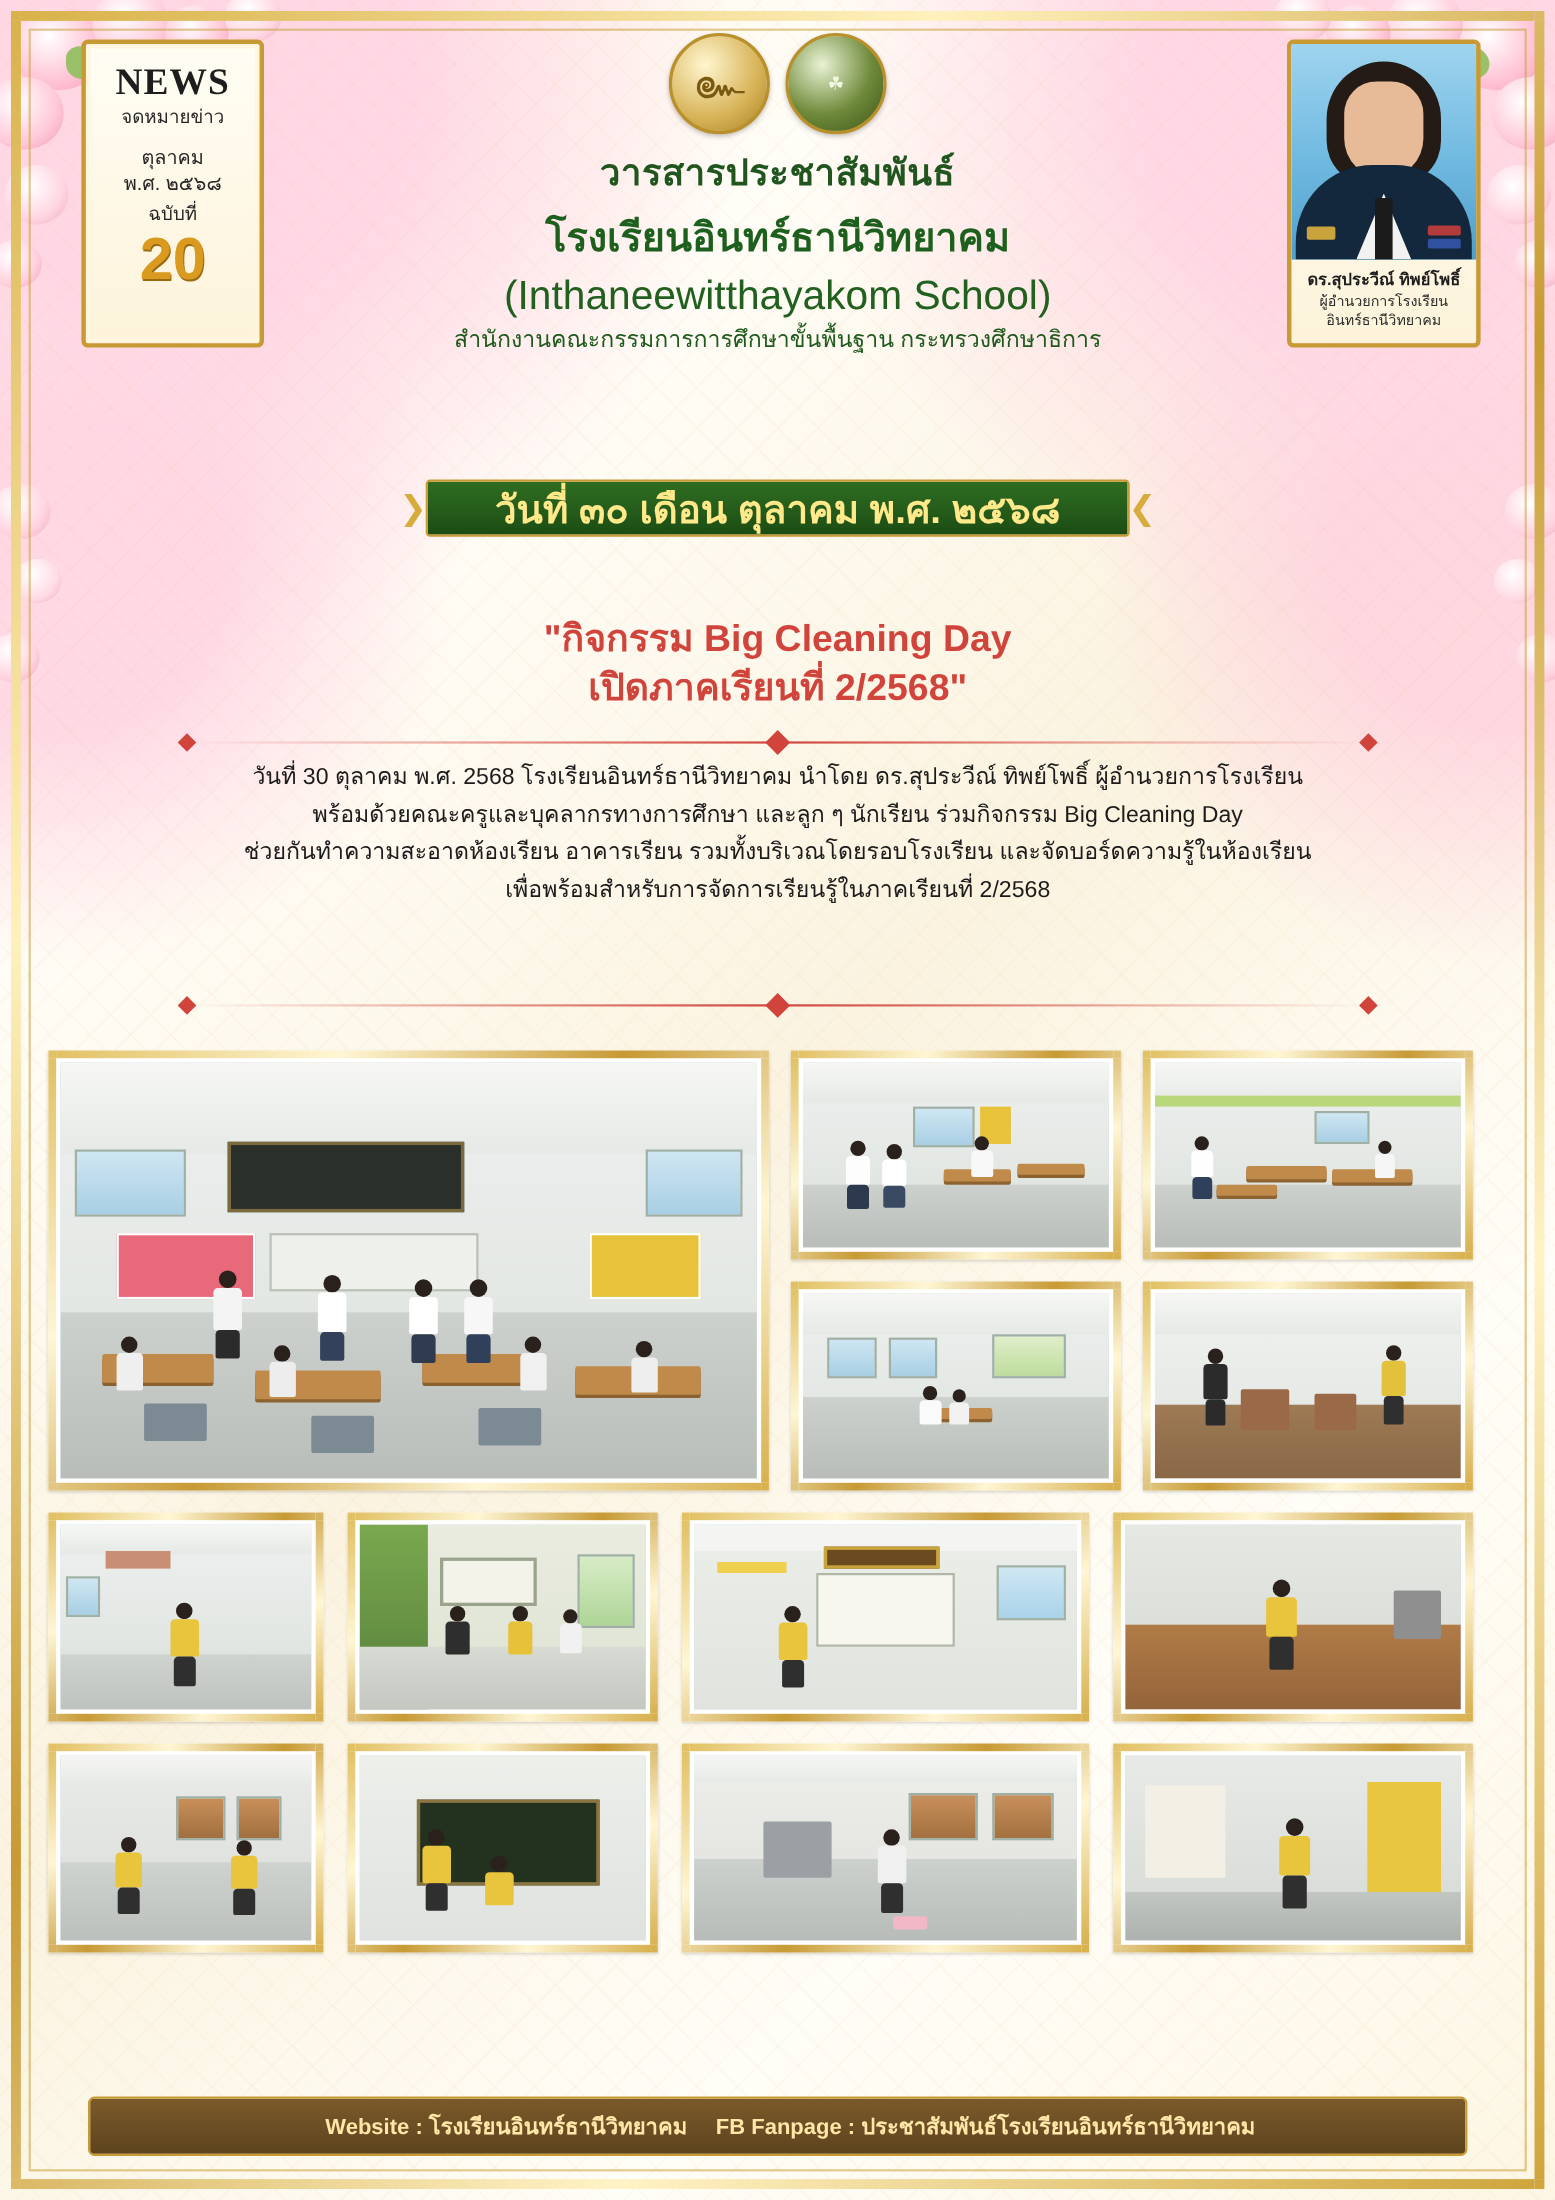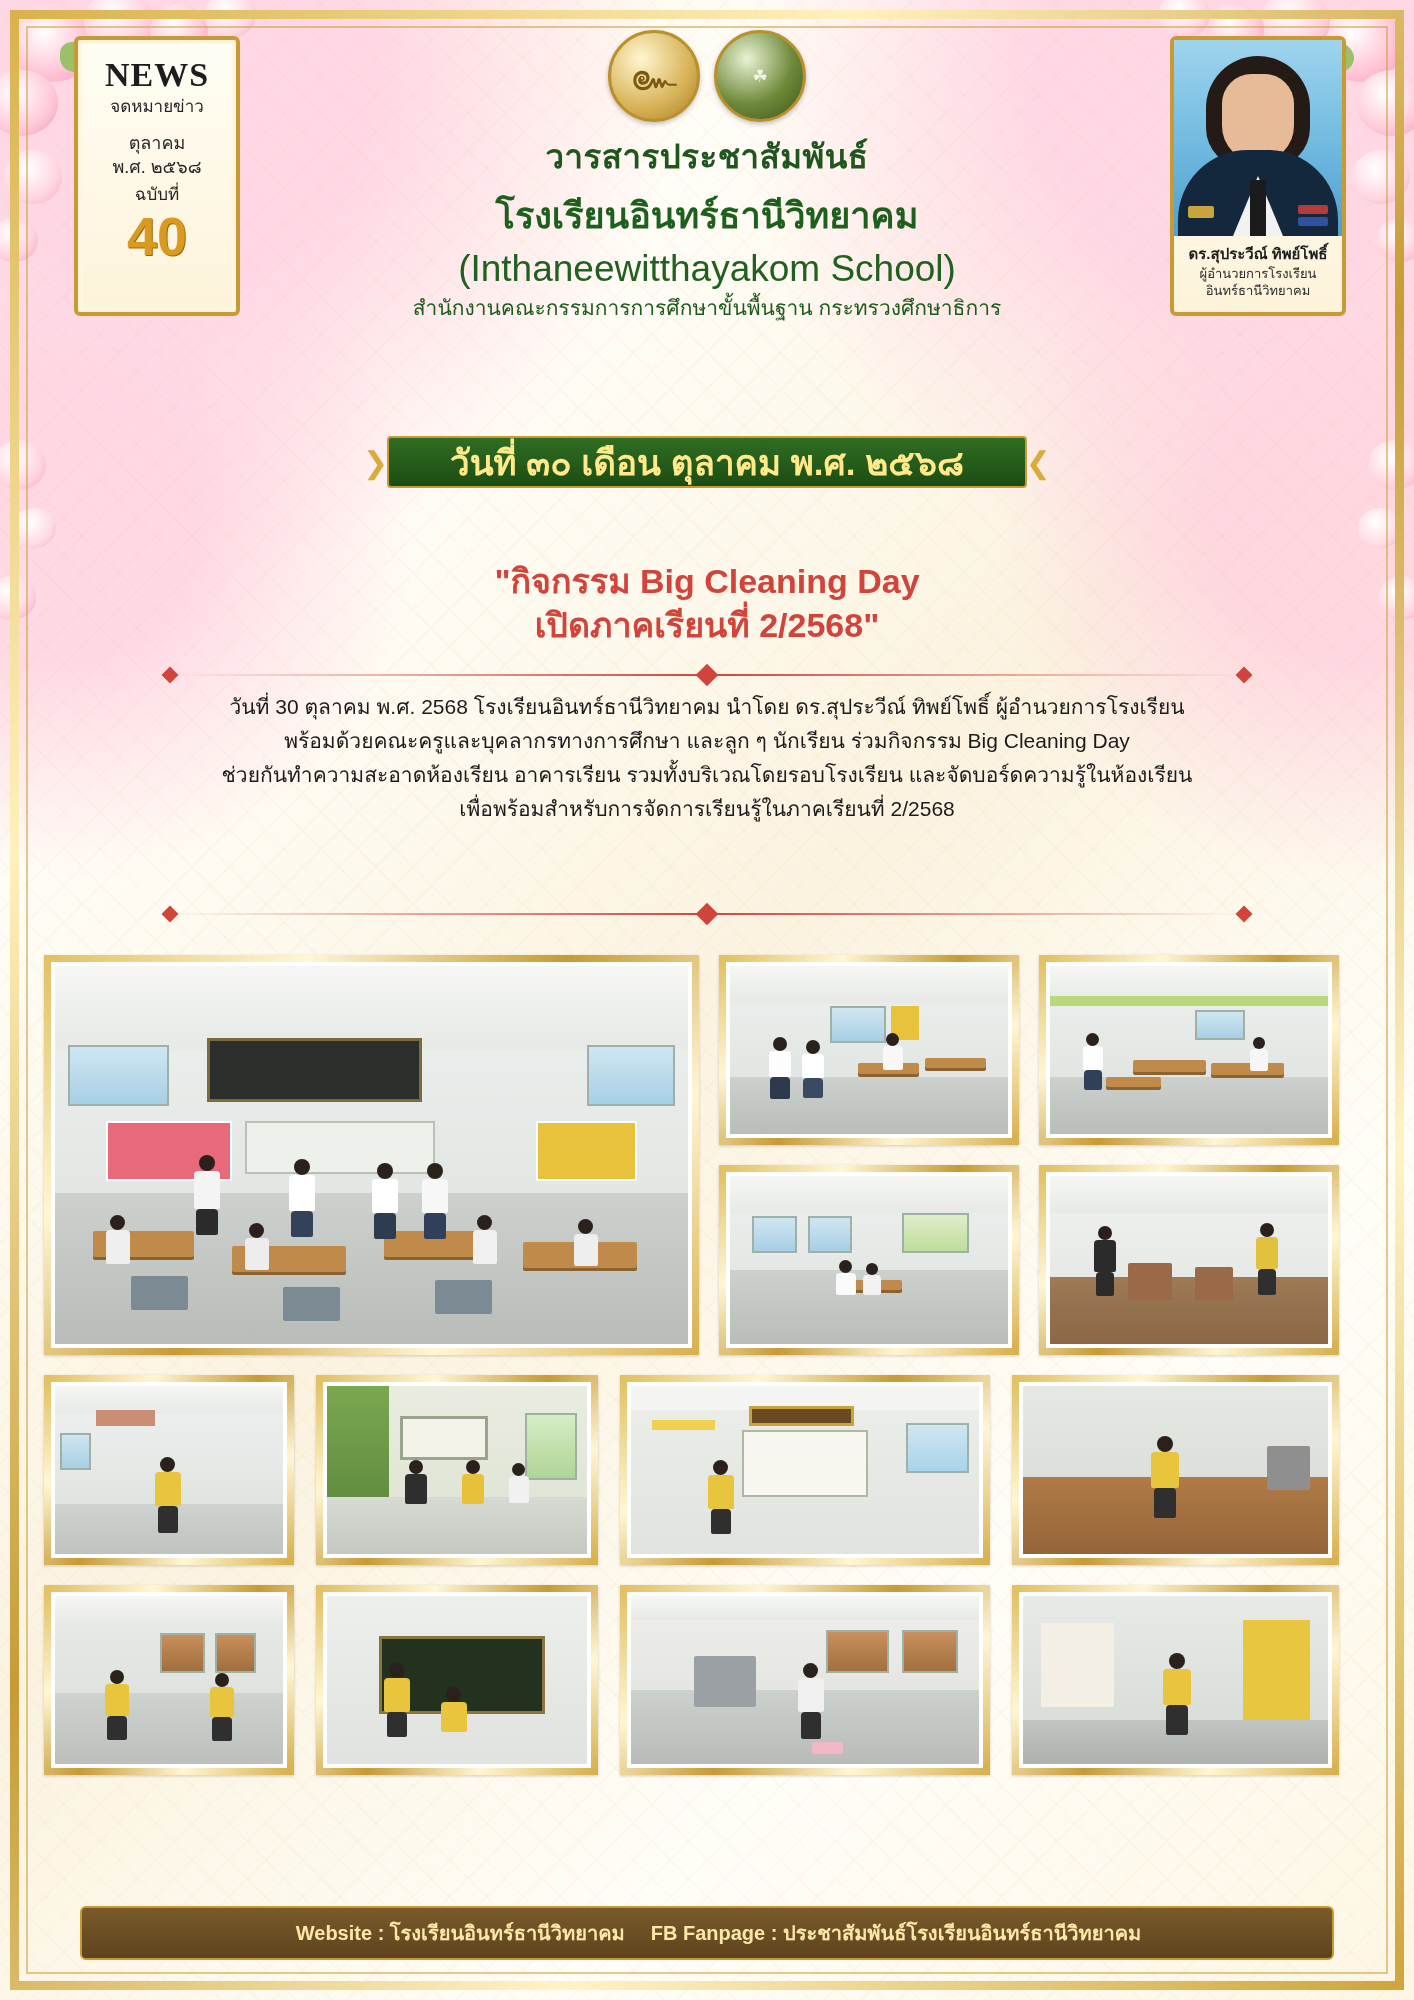--- a/index.html
+++ b/index.html
@@ -234,21 +234,21 @@
   <div class="inner-border"></div>
 
   <div class="header">
 
     <div class="news-badge">
       <div class="nb-news">NEWS</div>
       <div class="nb-sub">จดหมายข่าว</div>
       <div class="nb-line">ตุลาคม</div>
       <div class="nb-line" style="margin-top:0;">พ.ศ. ๒๕๖๘</div>
       <div class="nb-issue-label">ฉบับที่</div>
-      <div class="nb-num">40</div>
+      <div class="nb-num">20</div>
     </div>
 
     <div class="emblems">
       <div class="emblem">
         <span class="glyph">๛</span>
       </div>
       <div class="emblem green">
         <span class="glyph">☘</span>
       </div>
     </div>

